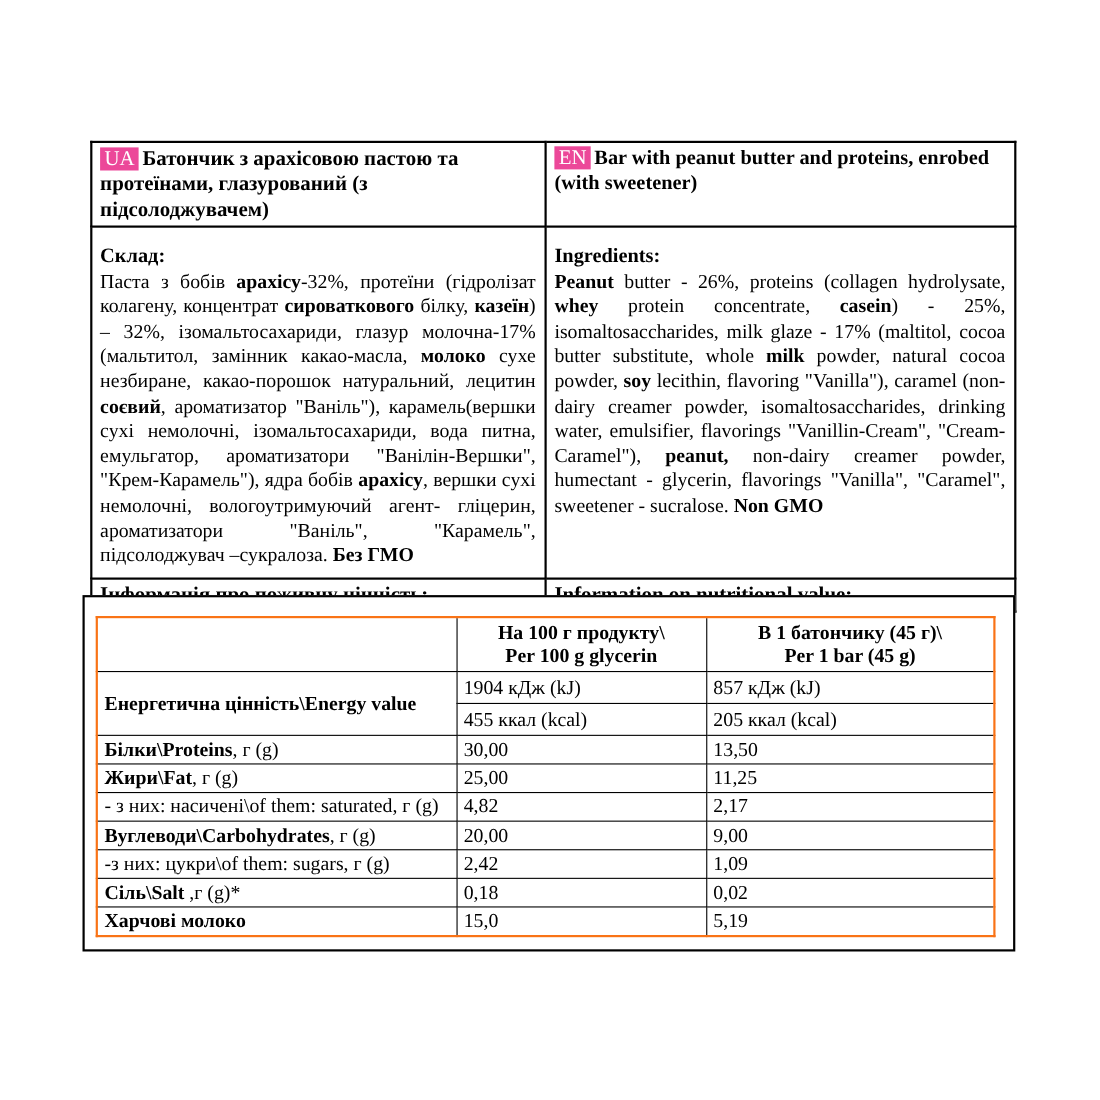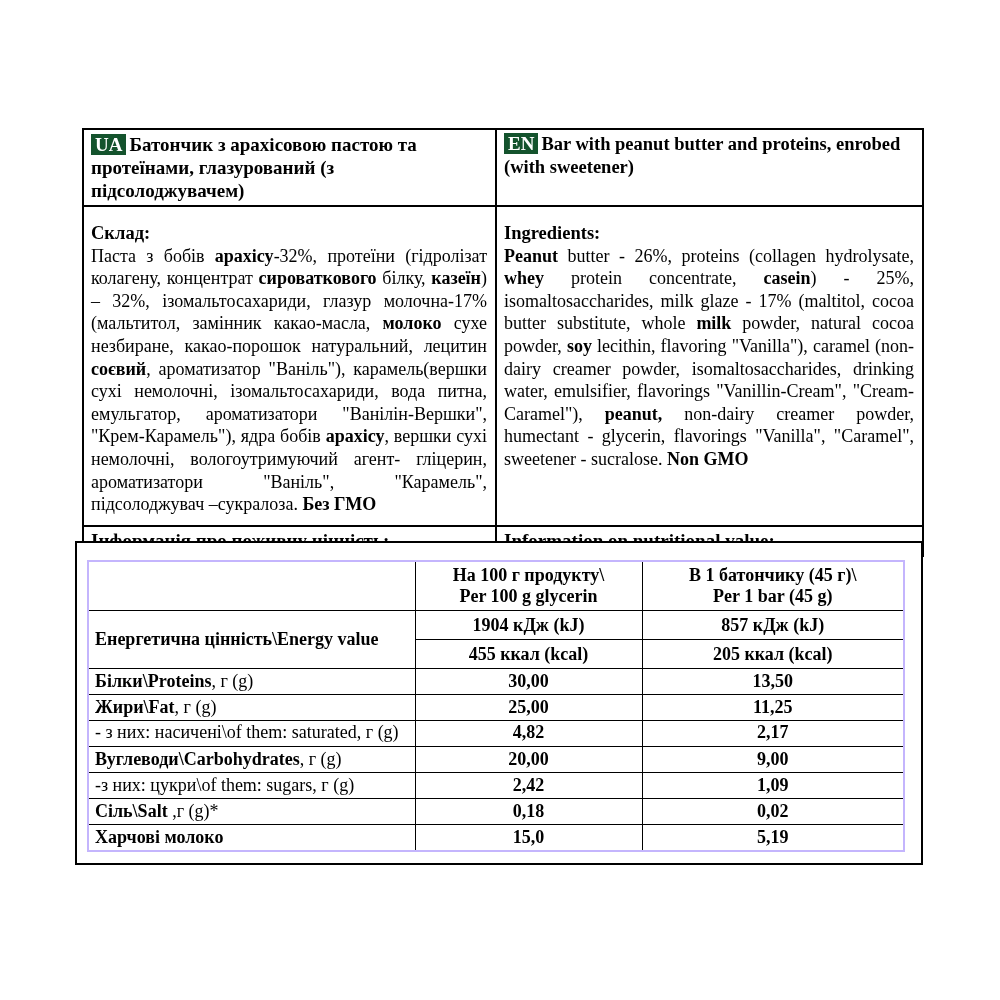--- a/index.html
+++ b/index.html
@@ -20,57 +20,57 @@
     border: 2px solid #000; vertical-align: top;
     padding: 3px 8px 3px 7px;
   }
   col.c-ua { width: 413px; }
   col.c-en { width: 427px; }
   tr.r-title td { height: 62px; }
   tr.r-ingredients td { height: 312px; }
   tr.r-info td { height: 20px; }
 
   .badge {
-    display: inline-block; background: #14532d; color: #fff;
-    font-weight: bold; font-size: 19px; line-height: 21px;
+    display: inline-block; background: #ec4899; color: #fff;
+    font-weight: normal; font-size: 19px; line-height: 21px;
     padding: 0 4px; margin-right: 3px;
   }
   .title { font-weight: bold; font-size: 19px; line-height: 23px; }
   .title.en { font-size: 18.5px; }
   .ing-head { font-weight: bold; font-size: 18.5px; line-height: 22.6px; margin-top: 12px; }
   .ing-body { font-size: 18px; line-height: 22.6px; text-align: justify; }
   .ing-body b { font-size: 18px; }
   .info-label { font-weight: bold; font-size: 19px; line-height: 22px; }
 
   
   .nutri-box {
     position: absolute; left: 75px; top: 541px;
     width: 844px; height: 320px;
     border: 2px solid #000; background: #fff;
   }
   table.nutri-table {
     margin: 17px 0 0 10px;
     width: 816px; border-collapse: collapse; table-layout: fixed;
-    border: 2px solid #c4b5fd;
+    border: 2px solid #f97316;
   }
   table.nutri-table td {
     border: 1px solid #000; font-size: 18px; line-height: 21px;
     padding: 1px 6px; vertical-align: middle;
   }
   col.col-label { width: 327px; }
   col.col-p100 { width: 227px; }
   col.col-pbar { width: 262px; }
 
   tr.n-head td { height: 46px; text-align: center; font-weight: bold; }
   tr.n-energy td { height: 26px; }
   tr.n-row td { height: 23px; }
   tr.n-sat td { vertical-align: top; }
   td.lbl { text-align: left; }
   td.lbl.bold { font-weight: bold; }
-  td.val { text-align: center; font-weight: bold; }
+  td.val { text-align: left; }
 </style>
 </head>
 <body>
 
 <div class="page">
 
   <table class="top-table">
     <colgroup>
         <col class="c-ua">
         <col class="c-en">

